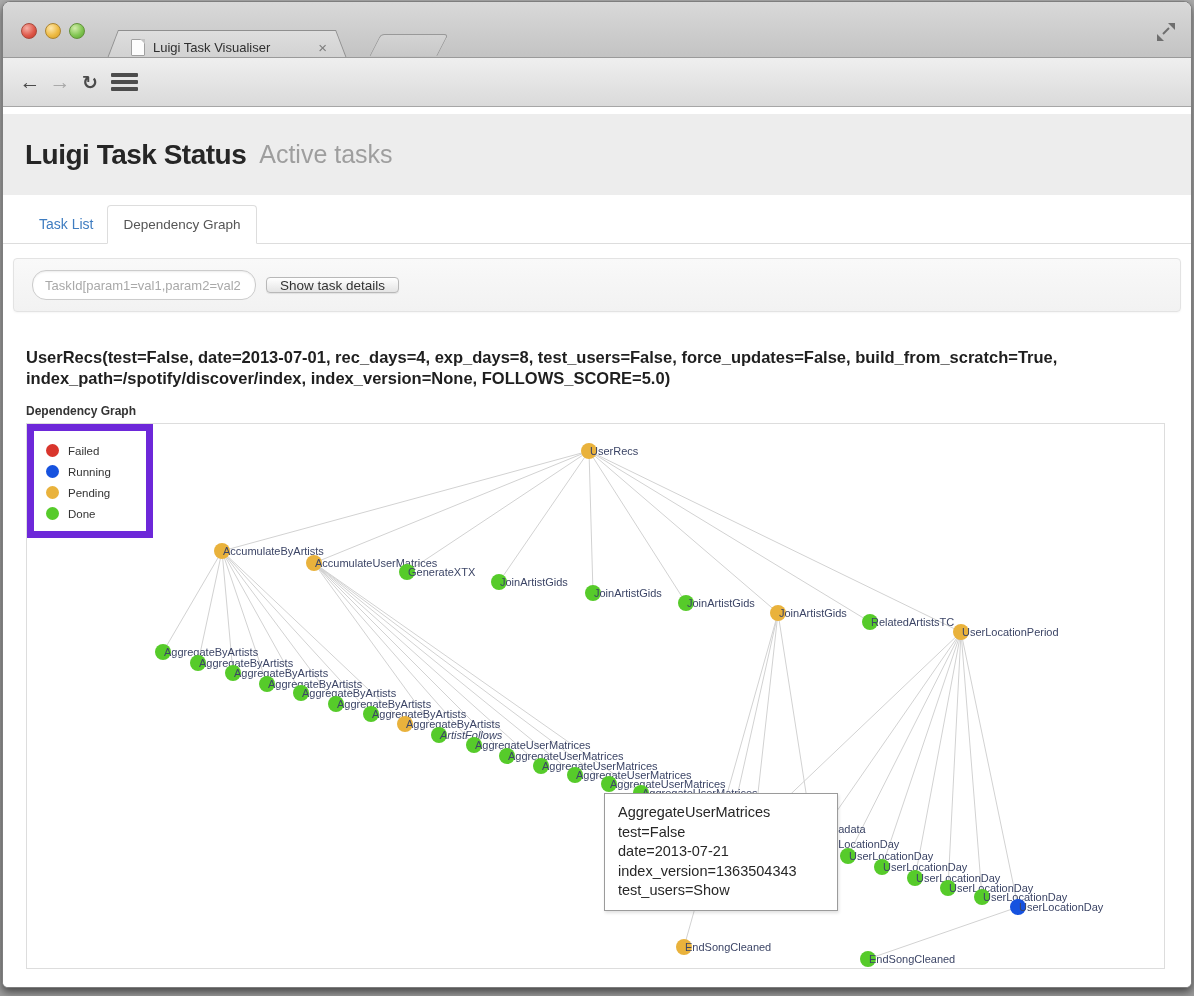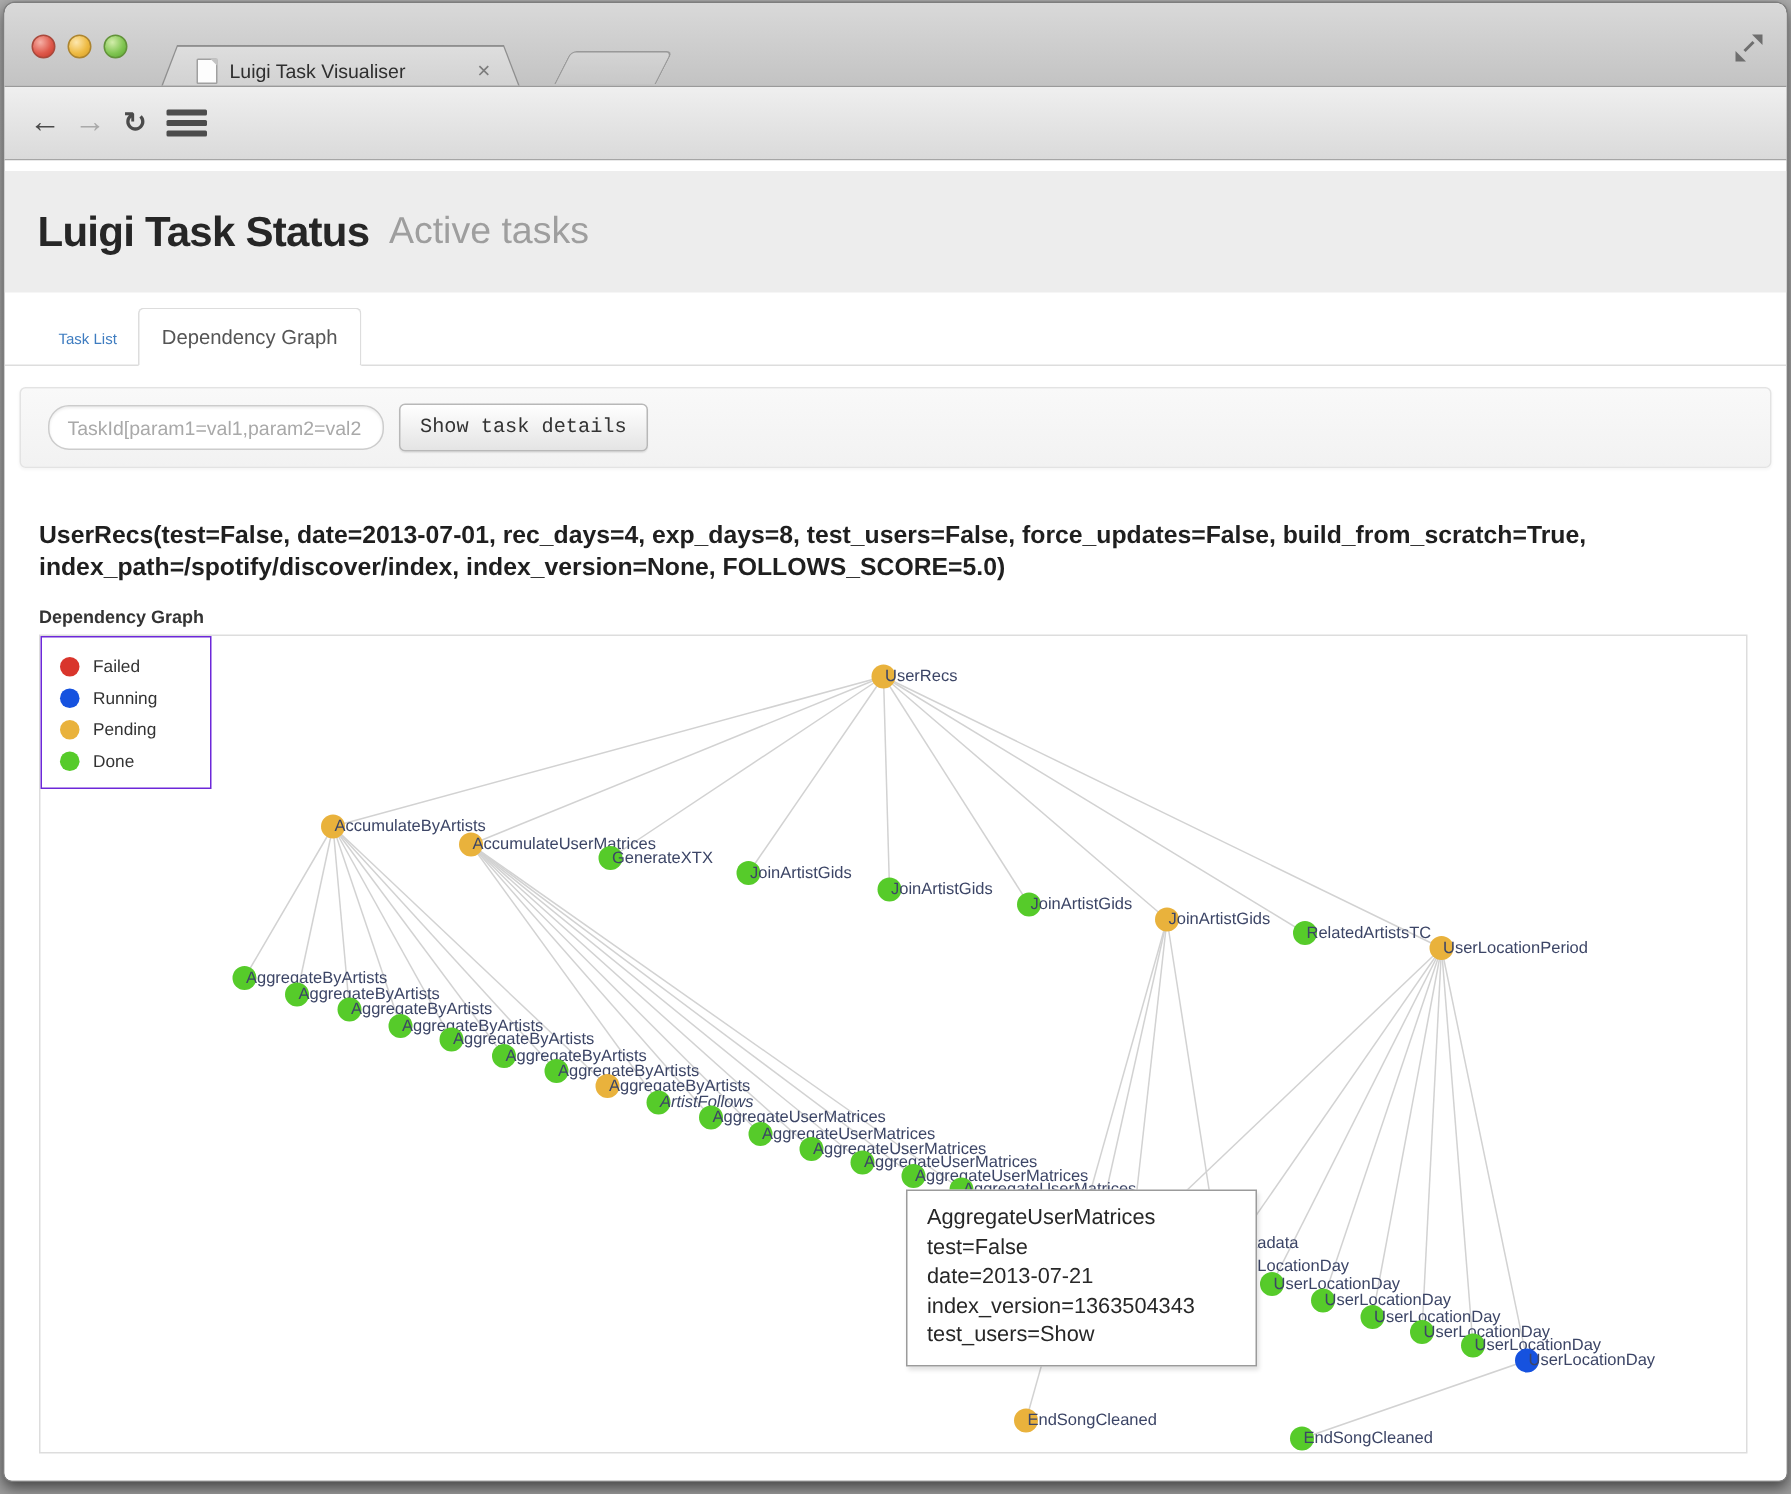--- a/index.html
+++ b/index.html
@@ -48,39 +48,39 @@
   .url .rest{color:#4a4a4a;}
   .oicon{flex:0 0 auto;margin-left:10px;}
   .menubtn{flex:0 0 auto;width:27px;margin-left:6px;}
   .menubtn div{height:4px;background:#4c4c4c;border-radius:1px;margin:3px 0;}
   
   .page{position:relative;background:#fff;height:880px;overflow:hidden;}
   .page-header{margin-top:7px;height:81px;background:#ededed;display:flex;align-items:center;padding-left:22px;}
   .page-header h1{margin:0;font-size:28px;color:#262626;letter-spacing:-.5px;}
   .page-header .sub{font-size:25px;color:#9e9e9e;margin-left:13px;font-weight:normal;}
   .tabs-row{margin-top:8px;padding-left:22px;border-bottom:1px solid #ddd;height:40px;display:flex;align-items:flex-end;}
-  .tab-link{font-size:10px;color:#3e7cc0;padding:11px 14px;cursor:pointer;}
+  .tab-link{font-size:14px;color:#3e7cc0;padding:11px 14px;cursor:pointer;}
   .tab-active{font-size:13.5px;color:#555;padding:11px 15px;border:1px solid #ddd;border-bottom:1px solid #fff;
     border-radius:4px 4px 0 0;background:#fff;margin-bottom:-1px;}
   .well{margin:14px 10px 0 10px;height:52px;background:linear-gradient(#f9f9f9,#f2f2f2);
     border:1px solid #e3e3e3;border-radius:4px;display:flex;align-items:center;padding-left:18px;
     box-shadow:0 1px 2px rgba(0,0,0,.04);}
   .task-input{width:198px;height:28px;border:1px solid #ccc;border-radius:14px;padding:0 12px;
     font-size:13px;color:#a16207;outline:none;box-shadow:inset 0 1px 2px rgba(0,0,0,.08);font-family:inherit;}
   .task-input::placeholder{color:#a9a9a9;}
-  .details-btn{margin-left:10px;height:32px;padding:0 13px;font-size:13.5px;color:#333;font-family:Liberation Mono, monospace;
+  .details-btn{margin-left:10px;height:16px;padding:0 13px;font-size:13.5px;color:#333;font-family:Liberation Sans, sans-serif;
     background:linear-gradient(#ffffff,#e4e4e4);border:1px solid #b8b8b8;border-radius:4px;box-shadow:0 1px 1px rgba(0,0,0,.08);}
   .task-title{margin:35px 24px 0 23px;font-weight:bold;font-size:16.5px;line-height:21px;color:#1f1f1f;}
   .section-label{margin:15px 0 5px 23px;font-weight:bold;font-size:12px;color:#333;}
   
   .graph-box{position:relative;margin:4px 26px 4px 23px;height:544px;border:1px solid #ddd;background:#fff;}
   .graph-edges{position:absolute;left:0;top:0;}
   .node{position:absolute;width:16px;height:16px;border-radius:50%;margin:-8px 0 0 -8px;}
   .nlabel{position:absolute;font-size:11px;color:#3c4566;white-space:nowrap;transform:translateY(-50%);}
-  .legend{position:absolute;left:0;top:0;width:100px;background:#fff;border:1px solid #6d28d9;padding:9px 0 7px 12px;}
+  .legend{position:absolute;left:0;top:0;width:100px;background:#fff;border:7px solid #6d28d9;padding:9px 0 7px 12px;}
   .legend-item{display:flex;align-items:center;height:21px;}
   .legend-dot{width:13px;height:13px;border-radius:50%;flex:0 0 auto;}
   .legend-label{font-size:11.5px;color:#333;margin-left:9px;}
   .tooltip{position:absolute;background:#fff;border:1px solid #9b9b9b;box-shadow:1px 2px 3px rgba(0,0,0,.12);
     padding:9px 13px;font-size:14.5px;line-height:19.5px;color:#272727;}
 </style>
 </head>
 <body>
 
 <div class="window">

